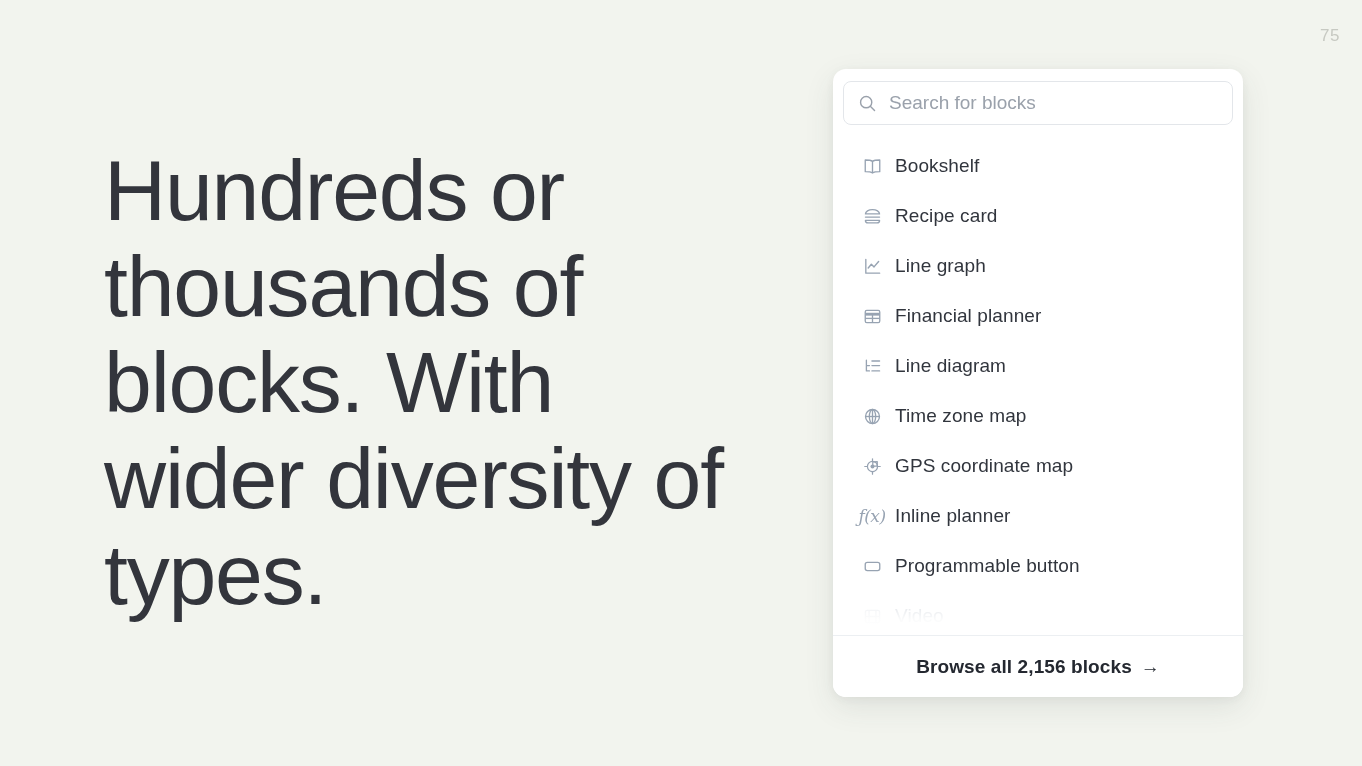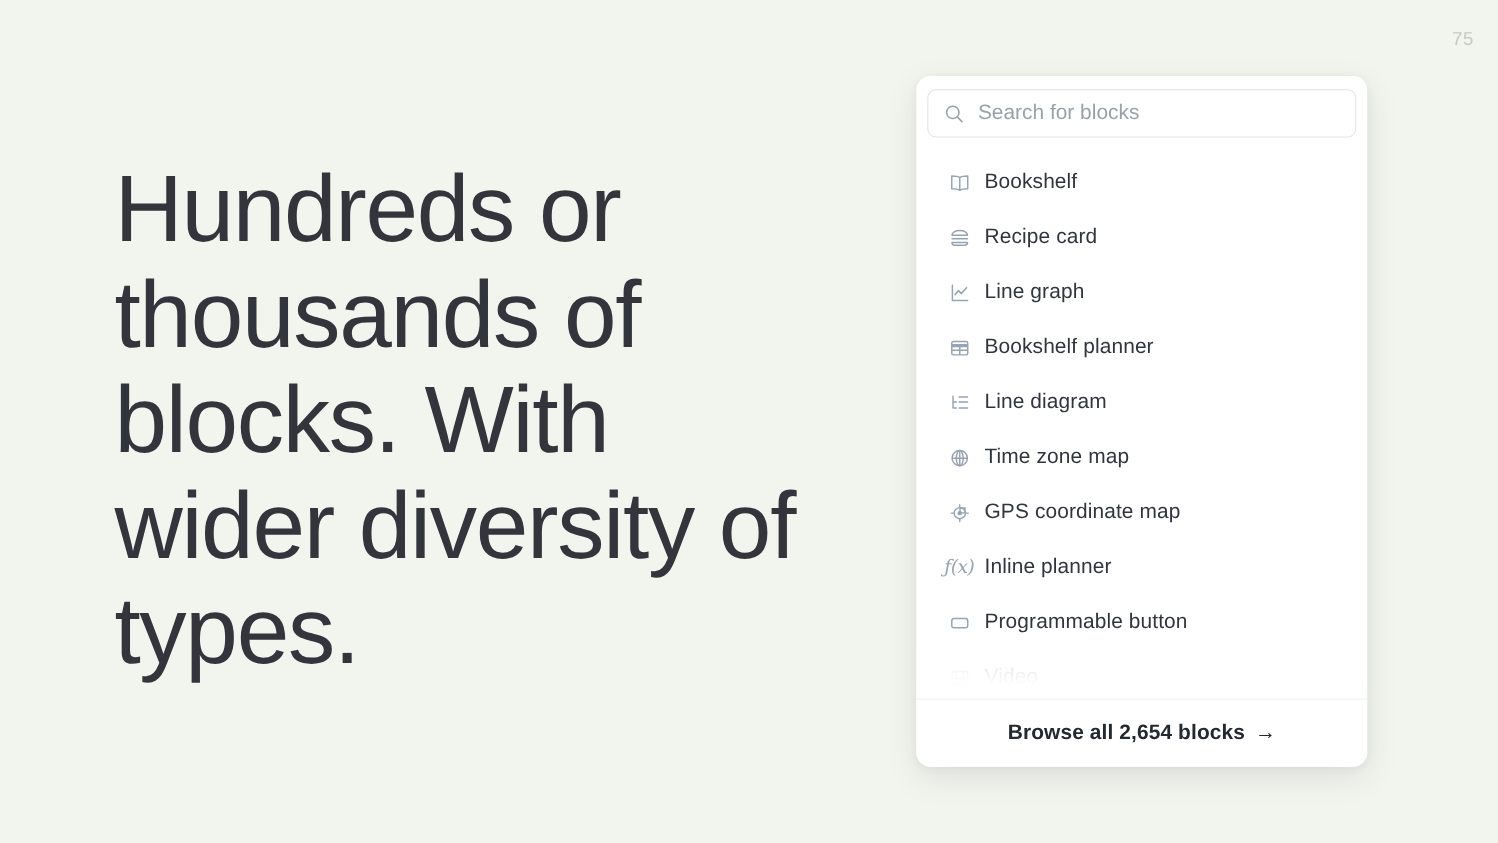--- a/index.html
+++ b/index.html
@@ -211,21 +211,21 @@
 
     <div class="block-row">
       <span class="row-icon">
         <svg width="21" height="21" viewBox="0 0 22 22" fill="none">
           <rect x="3.4" y="4.6" width="15.2" height="12.8" rx="1.6" stroke="#97a3b2" stroke-width="1.4"></rect>
           <path d="M3.4 8.6h15.2" stroke="#97a3b2" stroke-width="3"></path>
           <line x1="11" y1="8.6" x2="11" y2="17.4" stroke="#97a3b2" stroke-width="1.4"></line>
           <line x1="3.4" y1="13" x2="18.6" y2="13" stroke="#97a3b2" stroke-width="1.4"></line>
         </svg>
       </span>
-      <span class="row-label">Bookshelf planner</span>
+      <span class="row-label">Financial planner</span>
     </div>
 
     <div class="block-row">
       <span class="row-icon">
         <svg width="21" height="21" viewBox="0 0 22 22" fill="none">
           <path d="M4.6 4.4v11.2h3.2M4.6 10h3.2" stroke="#97a3b2" stroke-width="1.4" stroke-linecap="round" stroke-linejoin="round"></path>
           <line x1="10.4" y1="5.2" x2="18.4" y2="5.2" stroke="#97a3b2" stroke-width="1.4" stroke-linecap="round"></line>
           <line x1="10.4" y1="10" x2="18.4" y2="10" stroke="#97a3b2" stroke-width="1.4" stroke-linecap="round"></line>
           <line x1="10.4" y1="15.6" x2="18.4" y2="15.6" stroke="#97a3b2" stroke-width="1.4" stroke-linecap="round"></line>
         </svg>
@@ -283,17 +283,17 @@
           <line x1="3.6" y1="11" x2="18.4" y2="11" stroke="#dfe3e8" stroke-width="1.4"></line>
         </svg>
       </span>
       <span class="row-label">Video</span>
     </div>
 
     <div class="list-fade"></div>
   </div>
 
   <div class="card-footer">
-    <span class="footer-label">Browse all 2,654 blocks</span>
+    <span class="footer-label">Browse all 2,156 blocks</span>
     <span class="arrow-icon">→</span>
   </div>
 
 </div>
 
 </body></html>

